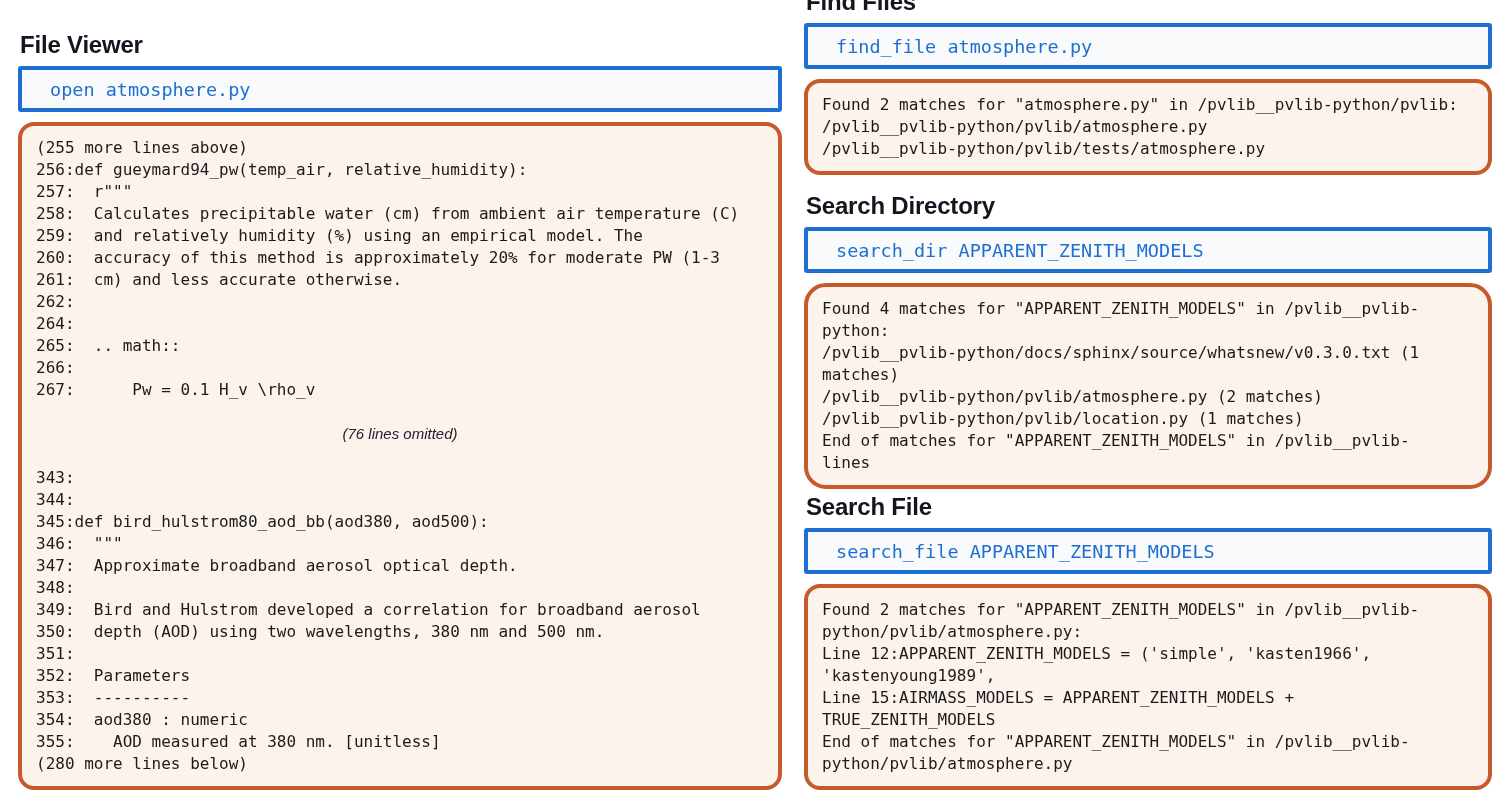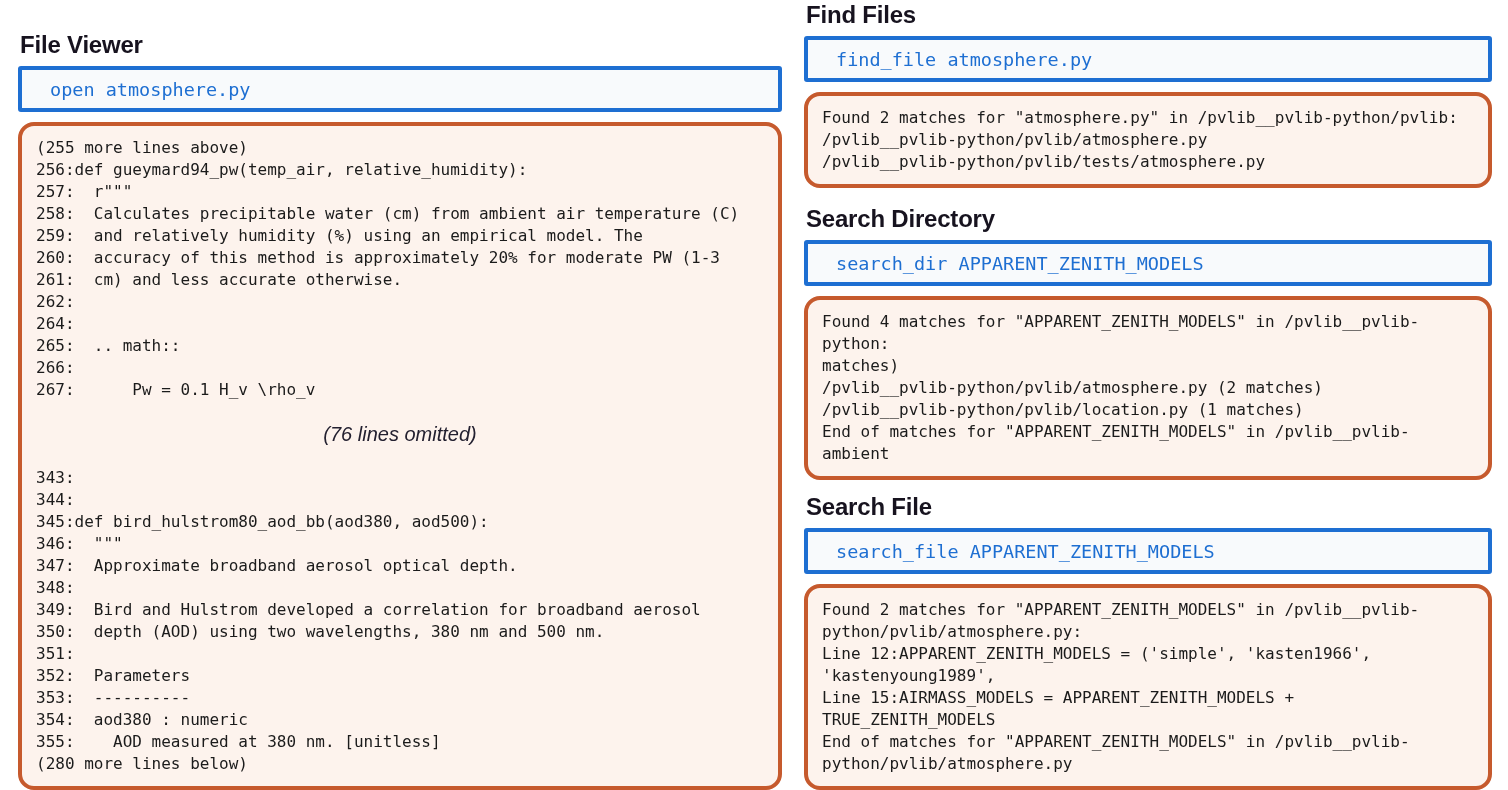--- a/index.html
+++ b/index.html
@@ -30,26 +30,26 @@
     border:4px solid var(--accent_orange);border-radius:16px;
     background:var(--output_bg);padding:11px 14px;overflow:hidden;
   }
   .line{
     font-family:"DejaVu Sans Mono","Liberation Mono",monospace;
     font-size:16px;line-height:22px;min-height:22px;
     color:var(--code_text);white-space:pre;
   }
   .line.omitted{
     font-family:"Liberation Sans",sans-serif;font-style:italic;
-    font-size:20px;color:#232030;text-align:center;white-space:normal;
+    font-size:15px;color:#232030;text-align:center;white-space:normal;
   }
   .section{margin-bottom:0;}
   .section + .section{margin-top:0;}
   .gap16{margin-bottom:16px;}
-  .gap12{margin-bottom:12px;}
+  .gap12{margin-bottom:3px;border-radius:22px;}
 </style>
 </head>
 <body>
 
 <div class="page">
 
   <div class="col-left">
     <h2 class="panel-title">File Viewer</h2>
     <div class="cmd-box">
       <span class="cmd-text">open atmosphere.py</span>
@@ -102,25 +102,26 @@
     </div>
 
     <div class="section">
       <h2 class="panel-title">Search Directory</h2>
       <div class="cmd-box">
         <span class="cmd-text">search_dir APPARENT_ZENITH_MODELS</span>
       </div>
       <div class="out-box gap12">
           <div class="line">Found 4 matches for "APPARENT_ZENITH_MODELS" in /pvlib__pvlib-</div>
           <div class="line">python:</div>
+          <div class="line">/pvlib__pvlib-python/docs/sphinx/source/whatsnew/v0.3.0.txt (1</div>
           <div class="line">matches)</div>
           <div class="line">/pvlib__pvlib-python/pvlib/atmosphere.py (2 matches)</div>
           <div class="line">/pvlib__pvlib-python/pvlib/location.py (1 matches)</div>
           <div class="line">End of matches for "APPARENT_ZENITH_MODELS" in /pvlib__pvlib-</div>
-          <div class="line">ambient</div>
+          <div class="line">lines</div>
         </div>
     </div>
 
     <div class="section">
       <h2 class="panel-title">Search File</h2>
       <div class="cmd-box">
         <span class="cmd-text">search_file APPARENT_ZENITH_MODELS</span>
       </div>
       <div class="out-box">
           <div class="line">Found 2 matches for "APPARENT_ZENITH_MODELS" in /pvlib__pvlib-</div>

